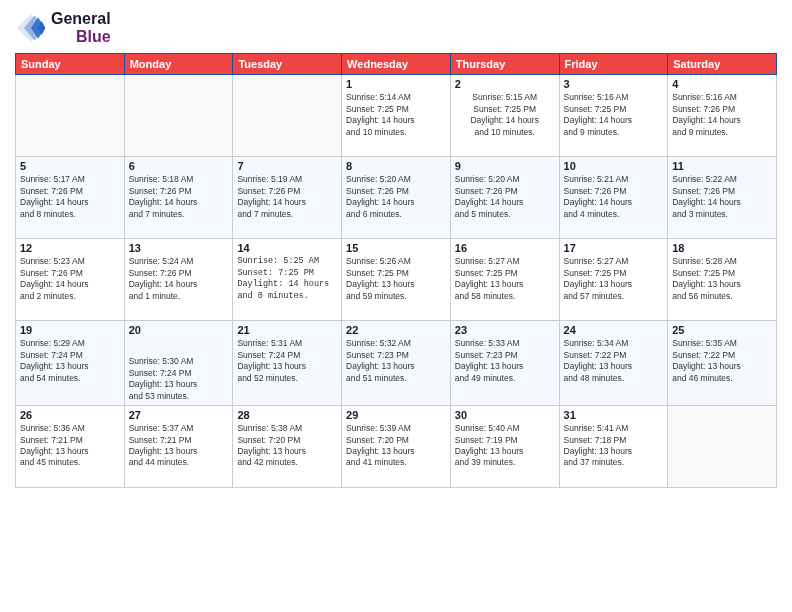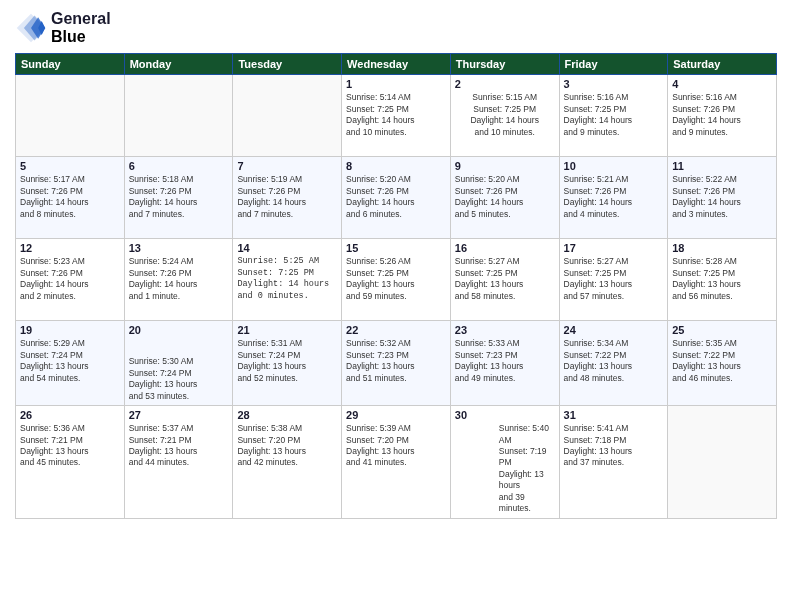--- a/index.html
+++ b/index.html
@@ -24,22 +24,23 @@
     .logo {
       display: flex;
       align-items: center;
       gap: 4px;
     }
     .logo-text {
       font-size: 16px;
       font-weight: bold;
       color: #1a1a2e;
       line-height: 1.1;
-    }
-    .logo-text .blue { color: #000000; }
+      text-align: right;
+    }
+    .logo-text .blue { color: #701a75; }
     .logo-icon {
       width: 32px;
       height: 32px;
     }
     .title-block {
       text-align: right;
     }
     .month-title {
       font-size: 28px;
       font-weight: 300;
@@ -49,21 +50,21 @@
     .subtitle {
       font-size: 13px;
       color: #444;
     }
     .calendar {
       width: 100%;
       border-collapse: collapse;
       border: 1px solid #ccc;
     }
     .calendar th {
-      background: #14532d;
+      background: #ef4444;
       color: #fff;
       font-size: 11px;
       font-weight: bold;
       padding: 4px 5px;
       text-align: left;
       border: 1px solid #1a4fa0;
     }
     .calendar td {
       vertical-align: top;
       border: 1px solid #ccc;
@@ -335,21 +336,21 @@
           </td>
           <td>
             <div class="day-num">29</div>
             <div class="day-detail" style="white-space: pre-line;">Sunrise: 5:39 AM
 Sunset: 7:20 PM
 Daylight: 13 hours
 and 41 minutes.</div>
           </td>
           <td>
             <div class="day-num">30</div>
-            <div class="day-detail" style="white-space: pre-line; margin-left: 44px;">Sunrise: 5:40 AM
+            <div class="day-detail" style="white-space: pre-line;">Sunrise: 5:40 AM
 Sunset: 7:19 PM
 Daylight: 13 hours
 and 39 minutes.</div>
           </td>
           <td>
             <div class="day-num">31</div>
             <div class="day-detail" style="white-space: pre-line;">Sunrise: 5:41 AM
 Sunset: 7:18 PM
 Daylight: 13 hours
 and 37 minutes.</div>

